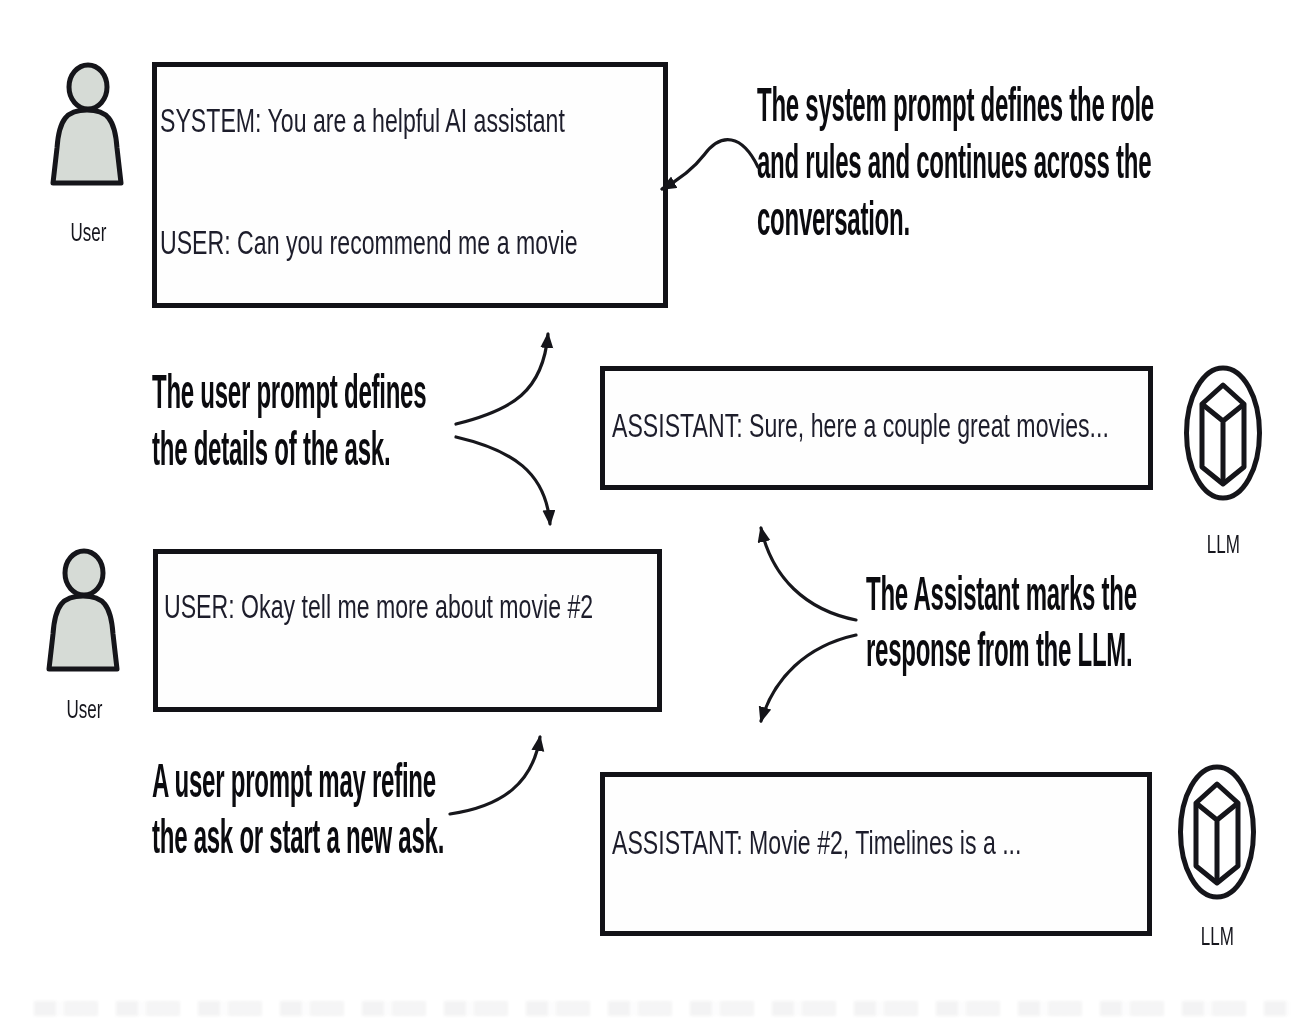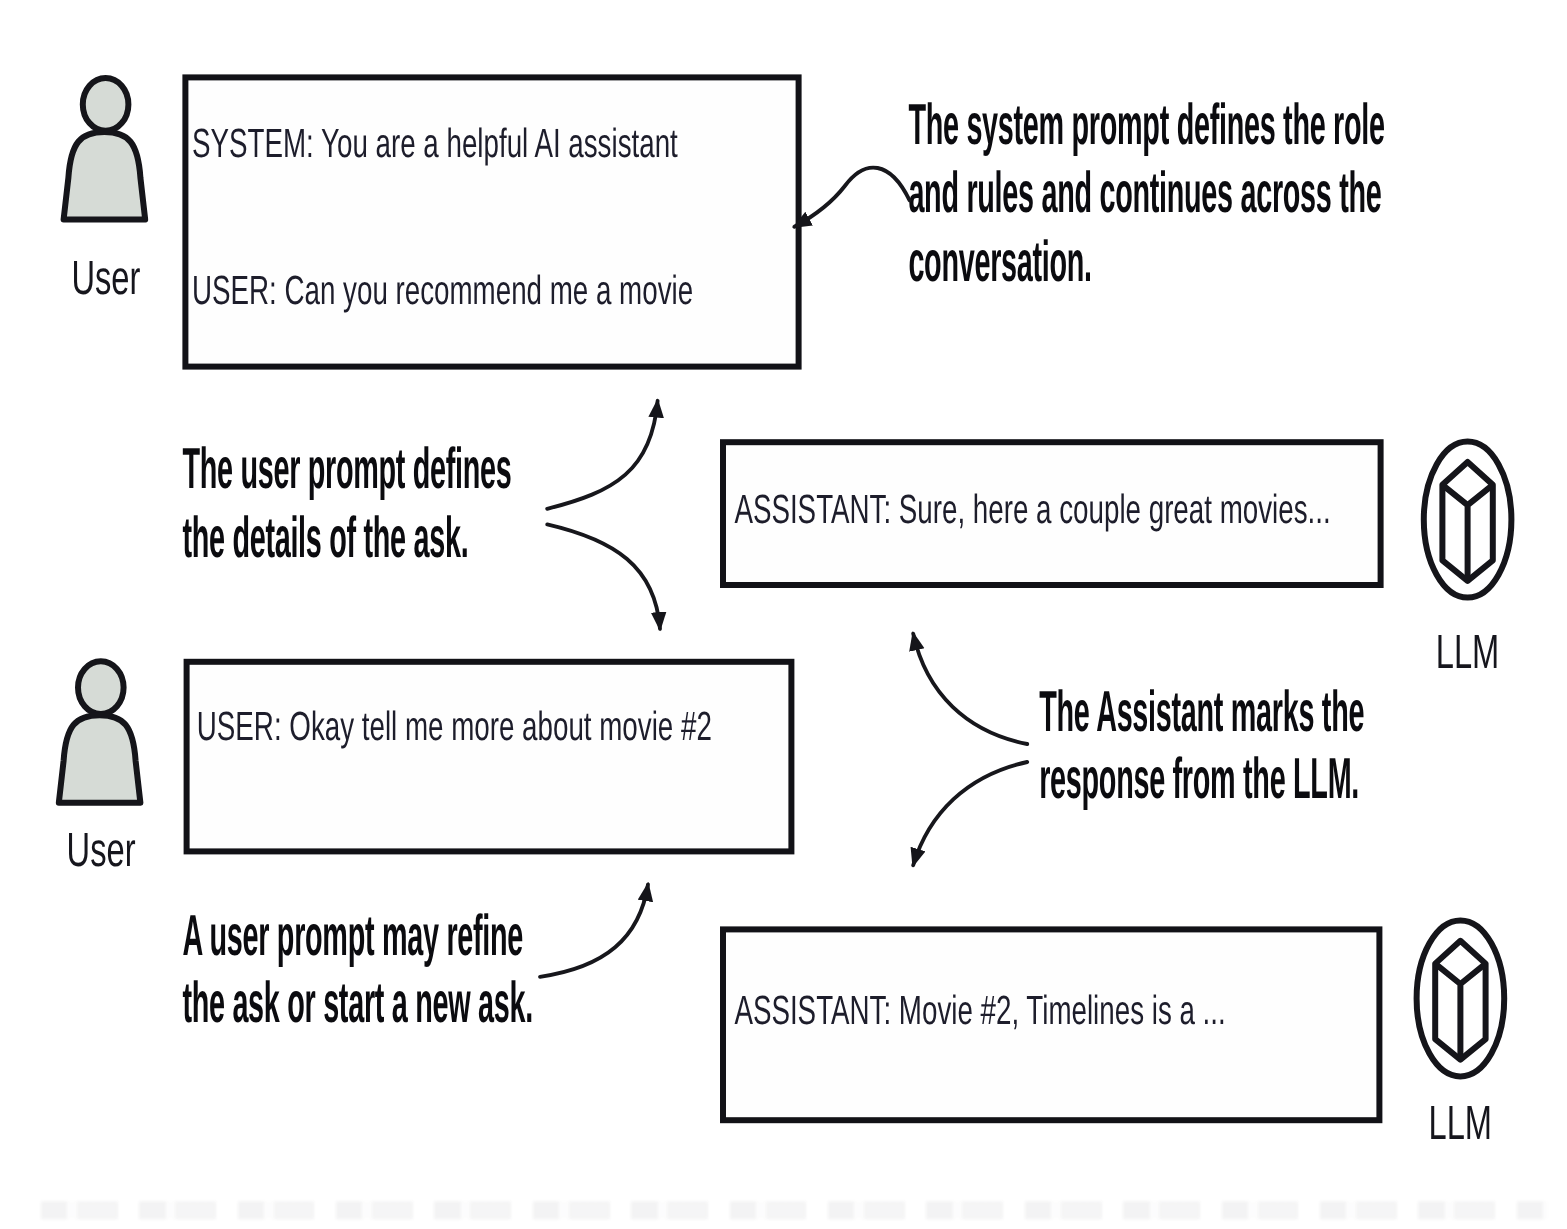--- a/index.html
+++ b/index.html
@@ -19,21 +19,21 @@
   
   .ann {
     position:absolute; font-weight:700; color:#0b0b0f;
     font-size:48px; line-height:56px; letter-spacing:-0.5px;
     transform:scaleX(0.5); transform-origin:0 0;
   }
   .ann div { white-space:nowrap; }
   
   .actor-label {
     position:absolute; width:120px; text-align:center;
-    font-size:40px; line-height:40px; color:#16161d;
+    font-size:25px; line-height:40px; color:#16161d;
   }
   .actor-label span { display:inline-block; transform:scaleX(0.68); transform-origin:50% 50%; }
   .icon-wrap { position:absolute; }
   svg { display:block; }
   .arrow-layer { position:absolute; left:0; top:0; width:1306px; height:1024px; pointer-events:none; }
   
   .ghost-strip {
     position:absolute; left:34px; top:1001px; width:1256px; height:15px;
     background:repeating-linear-gradient(90deg,
       rgba(60,60,70,0.10) 0 22px, rgba(60,60,70,0.02) 22px 30px,

